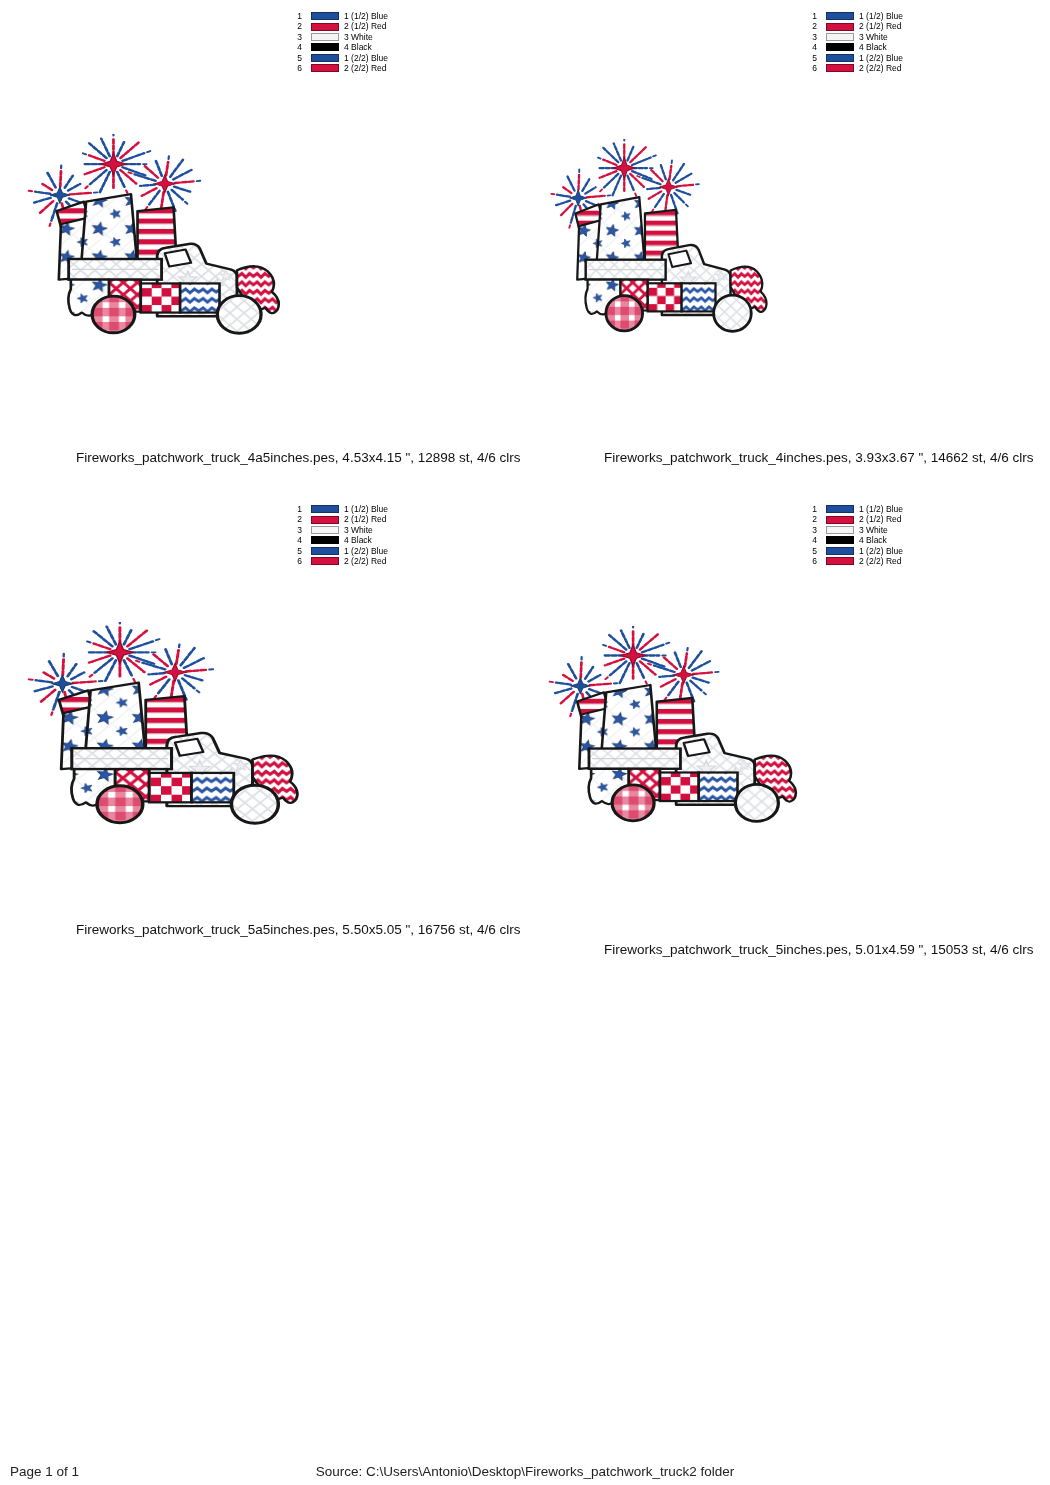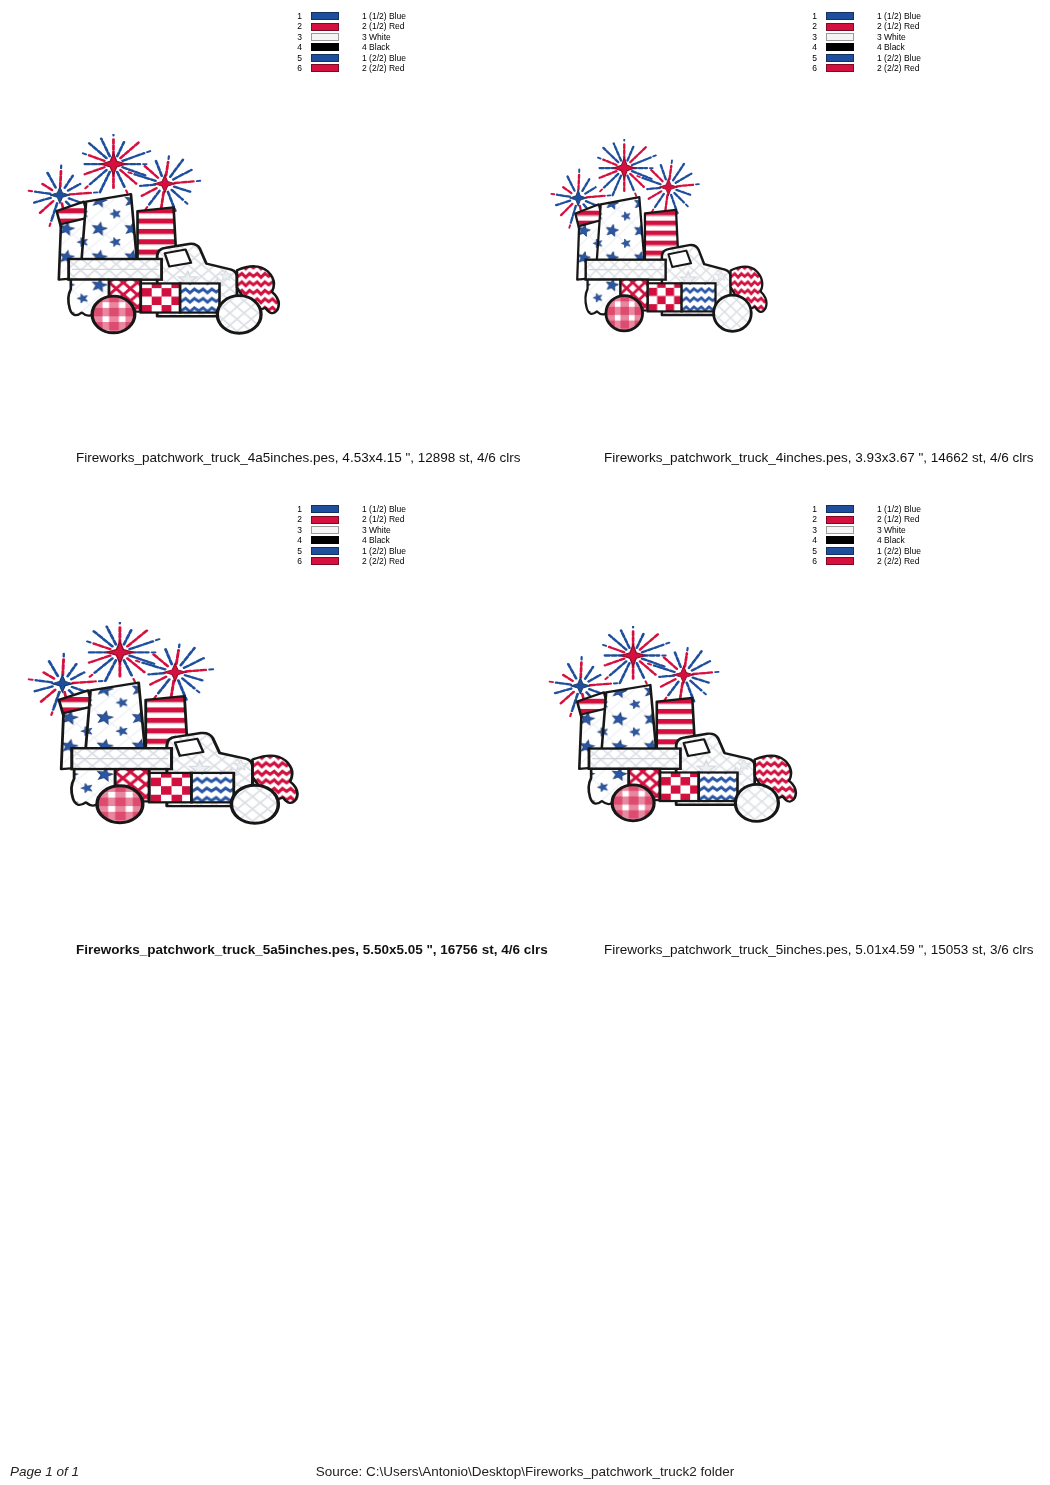--- a/index.html
+++ b/index.html
@@ -5,39 +5,39 @@
   html,body{margin:0;padding:0;background:#ffffff;}
   .sheet{
     position:relative;width:1050px;height:1485px;background:#ffffff;
     font-family:"Liberation Sans", sans-serif;color:#111;overflow:hidden;
   }
   
   .legend{position:absolute;width:120px;}
   .lrow{display:flex;align-items:center;height:10.4px;font-size:8.5px;line-height:10.4px;color:#000;white-space:nowrap;}
   .lnum{display:inline-block;width:10px;text-align:right;flex:0 0 10px;}
   .lsw{display:inline-block;width:28px;height:8px;margin-left:9px;border:1px solid #333;box-sizing:border-box;flex:0 0 28px;}
-  .llab{margin-left:23px;}
+  .llab{margin-left:5px;}
   .q1 .legend{left:292px;top:11px;}
   .q2 .legend{left:807px;top:11px;}
   .q3 .legend{left:292px;top:504px;}
   .q4 .legend{left:807px;top:504px;}
   
   .truck{position:absolute;}
   .q1 .truck{left:26px;top:134px;width:258px;height:203px;}
   .q2 .truck{left:549px;top:139px;width:222px;height:196px;}
   .q3 .truck{left:26px;top:622px;width:277px;height:205px;}
   .q4 .truck{left:547px;top:626px;width:254px;height:199px;}
   
   .caption{position:absolute;font-size:13.5px;color:#111;white-space:nowrap;margin-left:48px;}
   .q1 .caption{left:28px;top:450px;}
   .q2 .caption{left:556px;top:450px;}
-  .q3 .caption{left:28px;top:942px;font-weight:bold;}
+  .q3 .caption{left:28px;top:922px;}
   .q4 .caption{left:556px;top:942px;}
   
-  .page-num{position:absolute;left:10px;top:1464px;font-size:13.5px;color:#222;font-style:italic;}
+  .page-num{position:absolute;left:10px;top:1464px;font-size:13.5px;color:#222;}
   .source{position:absolute;left:0;top:1464px;width:1050px;text-align:center;font-size:13.5px;color:#222;}
   .defs-holder{position:absolute;width:0;height:0;overflow:hidden;}
 </style>
 </head>
 <body>
 
 <div class="sheet">
 
   <div class="defs-holder">
   <svg width="0" height="0" xmlns="http://www.w3.org/2000/svg">
@@ -335,18 +335,18 @@
         </div>
         <div class="lrow">
           <span class="lnum">6</span>
           <span class="lsw" style="background:#d5103f;border-color:#7c0a27"></span>
           <span class="llab">2 (2/2) Red</span>
         </div>
       </div>
     <svg class="truck" viewBox="2 -2 236 216" preserveAspectRatio="none">
         <use href="#truck-art"></use>
       </svg>
-    <div class="caption">Fireworks_patchwork_truck_5inches.pes, 5.01x4.59 ", 15053 st, 3/6 clrs</div>
+    <div class="caption">Fireworks_patchwork_truck_5inches.pes, 5.01x4.59 ", 15053 st, 4/6 clrs</div>
   </section>
 
   <div class="page-num">Page 1 of 1</div>
   <div class="source">Source: C:\Users\Antonio\Desktop\Fireworks_patchwork_truck2 folder</div>
 </div>
 
 </body></html>

